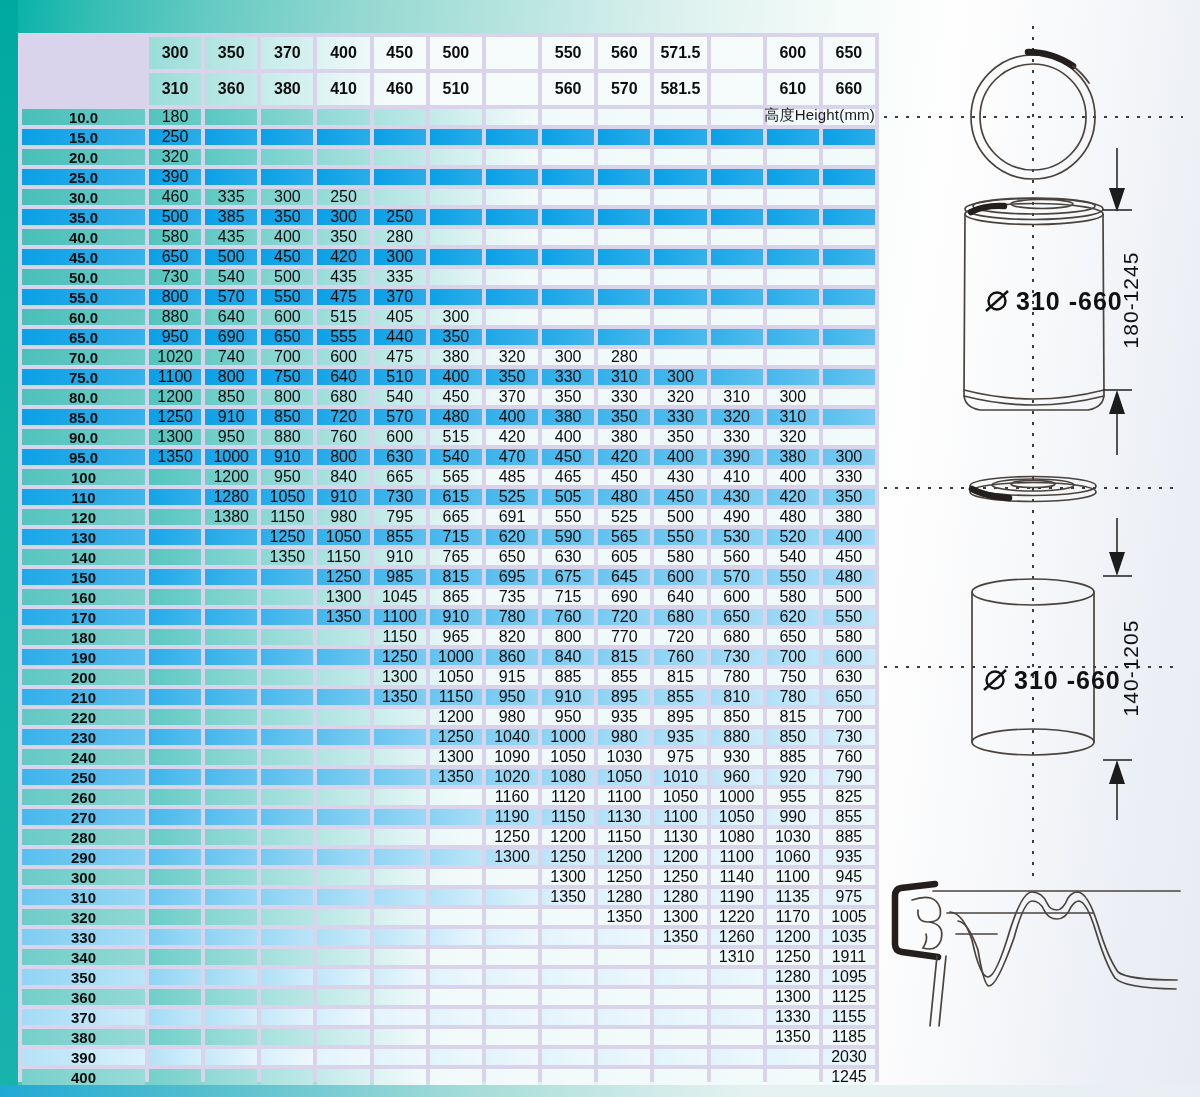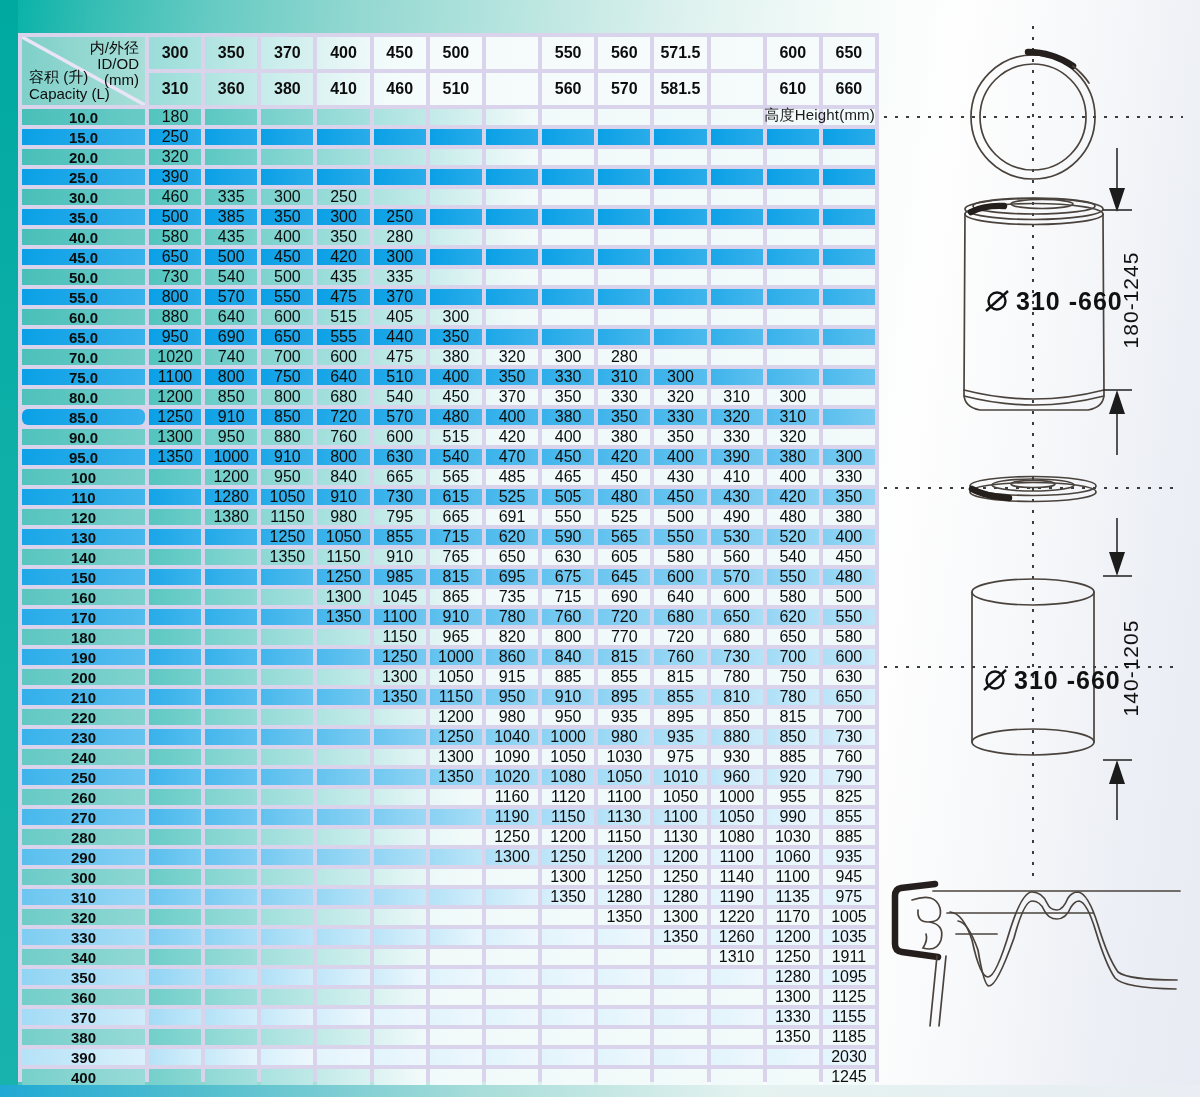--- a/index.html
+++ b/index.html
@@ -37,34 +37,20 @@
   svg .dim-label{font-size:21px;letter-spacing:1px;}
 </style>
 </head>
 <body>
 
 <div class="page">
   <div class="left-strip"></div>
   <div class="bottom-strip"></div>
 
   <div class="spec-table" id="specTable">
-    <div class="corner">
-      <svg width="123" height="68" viewBox="0 0 123 68">
-        <line x1="0" y1="0" x2="123" y2="68" stroke="#E9E5F6" stroke-width="3.5"></line>
-      </svg>
-      <div class="c-top">
-        <div>内/外径</div>
-        <div>ID/OD</div>
-        <div>(mm)</div>
-      </div>
-      <div class="c-bottom">
-        <div>容积 (升)</div>
-        <div>Capacity (L)</div>
-      </div>
-    </div>
 
   <div class="cell hcell" style="grid-area: 1 / 2; background: linear-gradient(90deg, rgb(155, 221, 217), rgb(172, 227, 224));">300</div>
       <div class="cell hcell" style="grid-area: 2 / 2; background: linear-gradient(90deg, rgb(155, 221, 217), rgb(172, 227, 224));">310</div>
       <div class="cell hcell" style="grid-area: 1 / 3; background: linear-gradient(90deg, rgb(176, 228, 225), rgb(194, 234, 232));">350</div>
       <div class="cell hcell" style="grid-area: 2 / 3; background: linear-gradient(90deg, rgb(176, 228, 225), rgb(194, 234, 232));">360</div>
       <div class="cell hcell" style="grid-area: 1 / 4; background: linear-gradient(90deg, rgb(198, 236, 234), rgb(215, 241, 240));">370</div>
       <div class="cell hcell" style="grid-area: 2 / 4; background: linear-gradient(90deg, rgb(198, 236, 234), rgb(215, 241, 240));">380</div>
       <div class="cell hcell" style="grid-area: 1 / 5; background: linear-gradient(90deg, rgb(220, 243, 242), rgb(237, 249, 248));">400</div>
       <div class="cell hcell" style="grid-area: 2 / 5; background: linear-gradient(90deg, rgb(220, 243, 242), rgb(237, 249, 248));">410</div>
       <div class="cell hcell" style="grid-area: 1 / 6; background: linear-gradient(90deg, rgb(241, 250, 250), rgb(246, 252, 252));">450</div>
@@ -288,21 +274,21 @@
       <div class="cell " style="grid-area: 17 / 5; background: linear-gradient(90deg, rgb(158, 222, 218), rgb(180, 229, 227));">680</div>
       <div class="cell " style="grid-area: 17 / 6; background: linear-gradient(90deg, rgb(184, 231, 228), rgb(206, 238, 237));">540</div>
       <div class="cell " style="grid-area: 17 / 7; background: linear-gradient(90deg, rgb(210, 240, 238), rgb(232, 247, 246));">450</div>
       <div class="cell " style="grid-area: 17 / 8; background: linear-gradient(90deg, rgb(236, 248, 248), rgb(243, 251, 250));">370</div>
       <div class="cell " style="grid-area: 17 / 9; background: linear-gradient(90deg, rgb(241, 250, 250), rgb(243, 251, 250));">350</div>
       <div class="cell " style="grid-area: 17 / 10; background: linear-gradient(90deg, rgb(241, 250, 250), rgb(243, 251, 250));">330</div>
       <div class="cell " style="grid-area: 17 / 11; background: linear-gradient(90deg, rgb(241, 250, 250), rgb(243, 251, 250));">320</div>
       <div class="cell " style="grid-area: 17 / 12; background: linear-gradient(90deg, rgb(241, 250, 250), rgb(243, 251, 250));">310</div>
       <div class="cell " style="grid-area: 17 / 13; background: linear-gradient(90deg, rgb(241, 250, 250), rgb(243, 251, 250));">300</div>
       <div class="cell " style="grid-area: 17 / 14; background: linear-gradient(90deg, rgb(241, 250, 250), rgb(243, 251, 250));"></div>
-      <div class="cell lcell" style="grid-area: 18 / 1; background: linear-gradient(90deg, rgb(10, 160, 230), rgb(54, 177, 235)); border-radius: 6px;">85.0</div>
+      <div class="cell lcell" style="grid-area: 18 / 1; background: linear-gradient(90deg, rgb(10, 160, 230), rgb(54, 177, 235));">85.0</div>
       <div class="cell " style="grid-area: 18 / 2; background: linear-gradient(90deg, rgb(10, 160, 230), rgb(42, 172, 233));">1250</div>
       <div class="cell " style="grid-area: 18 / 3; background: linear-gradient(90deg, rgb(14, 161, 230), rgb(46, 174, 234));">910</div>
       <div class="cell " style="grid-area: 18 / 4; background: linear-gradient(90deg, rgb(21, 164, 231), rgb(52, 176, 234));">850</div>
       <div class="cell " style="grid-area: 18 / 5; background: linear-gradient(90deg, rgb(27, 167, 232), rgb(59, 179, 235));">720</div>
       <div class="cell " style="grid-area: 18 / 6; background: linear-gradient(90deg, rgb(34, 169, 232), rgb(66, 182, 236));">570</div>
       <div class="cell " style="grid-area: 18 / 7; background: linear-gradient(90deg, rgb(41, 172, 233), rgb(73, 184, 236));">480</div>
       <div class="cell " style="grid-area: 18 / 8; background: linear-gradient(90deg, rgb(48, 175, 234), rgb(80, 187, 237));">400</div>
       <div class="cell " style="grid-area: 18 / 9; background: linear-gradient(90deg, rgb(55, 177, 235), rgb(87, 190, 238));">380</div>
       <div class="cell " style="grid-area: 18 / 10; background: linear-gradient(90deg, rgb(62, 180, 235), rgb(93, 192, 239));">350</div>
       <div class="cell " style="grid-area: 18 / 11; background: linear-gradient(90deg, rgb(68, 183, 236), rgb(100, 195, 239));">330</div>

